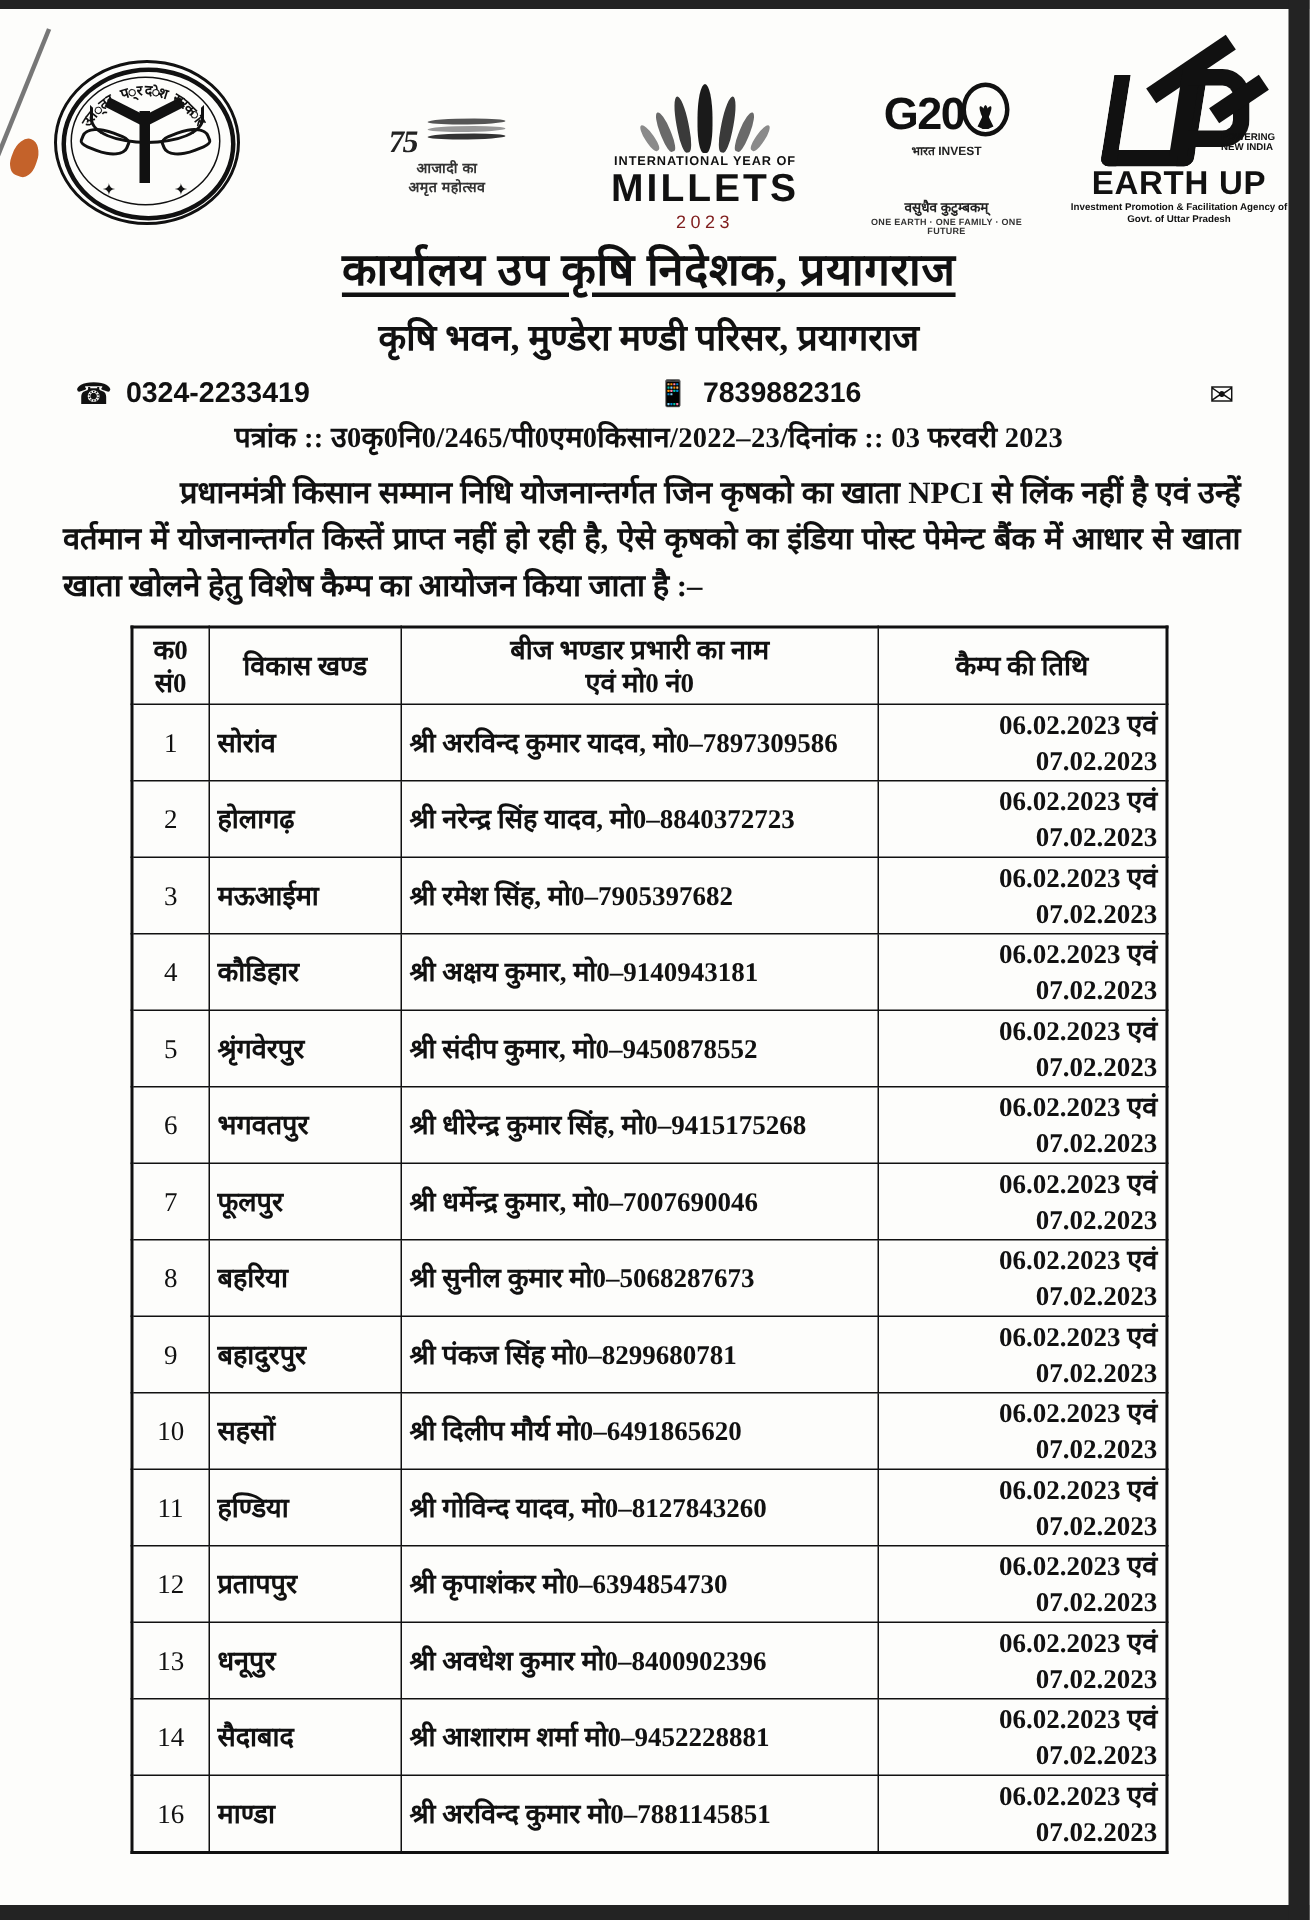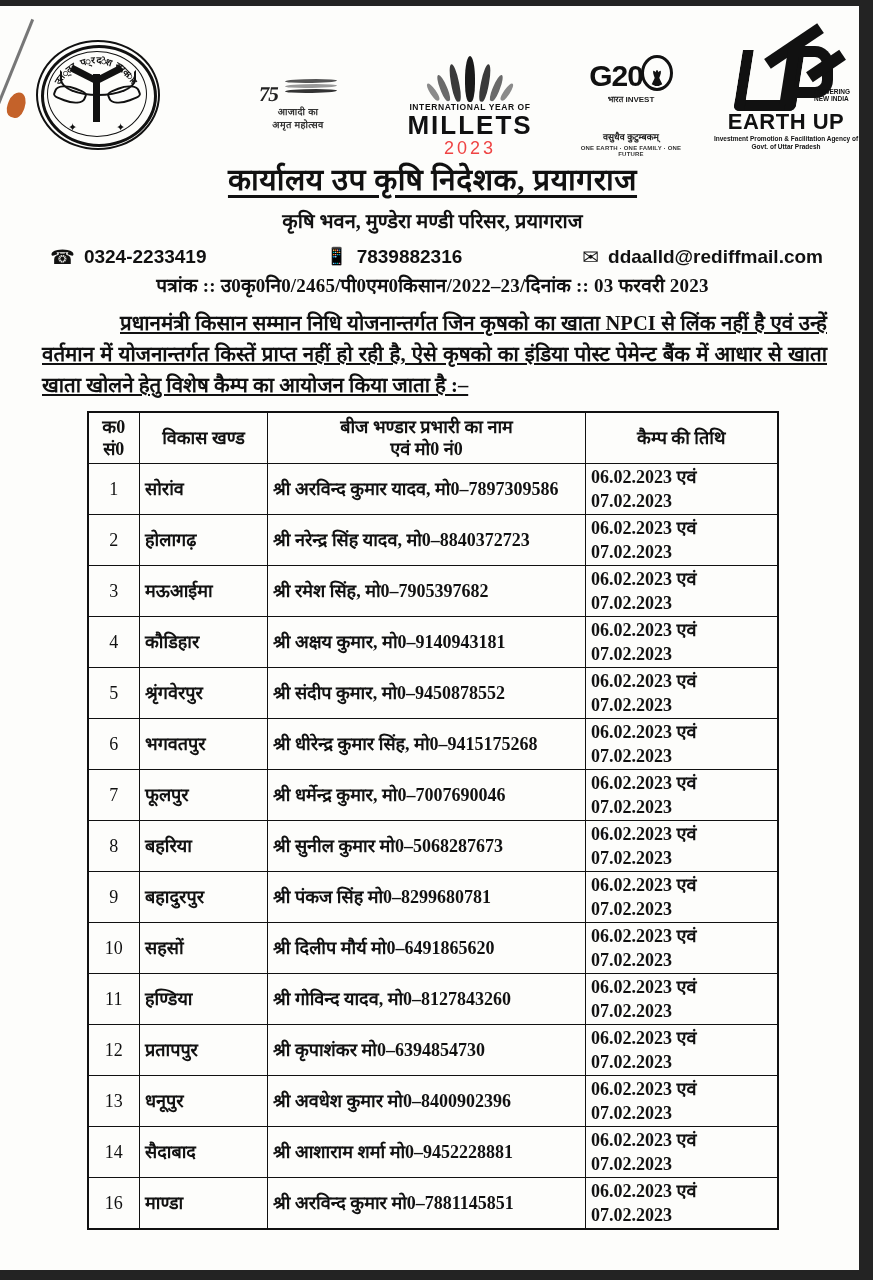--- a/index.html
+++ b/index.html
@@ -119,21 +119,21 @@
   #millets .g3{width:8px;height:38px;margin-left:11px;background:#3a3a3a !important;transform:rotate(11deg);}
   #millets .g4{width:7px;height:28px;margin-left:-30px;background:#6a6a6a !important;transform:rotate(-22deg);}
   #millets .g5{width:7px;height:28px;margin-left:23px;background:#6a6a6a !important;transform:rotate(22deg);}
   #millets .g6{width:6px;height:20px;margin-left:-40px;background:#8a8a8a !important;transform:rotate(-34deg);}
   #millets .g7{width:6px;height:20px;margin-left:34px;background:#8a8a8a !important;transform:rotate(34deg);}
   #millets .iyom{font-size:8.5px;font-weight:bold;letter-spacing:.6px;color:#111;text-align:center;}
   #millets .mword{
     font-size:26px;font-weight:bold;letter-spacing:2px;color:#111;line-height:26px;
     font-family:"Liberation Sans", sans-serif;
   }
-  #millets .myear{font-size:18px;letter-spacing:3px;color:#ef4444;line-height:20px;}
+  #millets .myear{font-size:12px;letter-spacing:3px;color:#7f1d1d;line-height:20px;}
 
   
   #g20{left:556px;top:44px;width:110px;height:110px;text-align:center;}
   #g20 .g20row{font-size:30px;font-weight:bold;color:#111;letter-spacing:-1px;line-height:32px;position:relative;}
   #g20 .lotus{
     display:inline-block;width:26px;height:30px;border:3px solid #111;border-radius:50%;
     position:relative;top:5px;margin-left:-2px;overflow:hidden;
   }
   #g20 .lotus i{
     position:absolute;bottom:2px;left:50%;width:4px;height:16px;background:#111;
@@ -177,21 +177,21 @@
 
   
   .office-title{
     text-align:center;font-family:"Liberation Serif", serif;
     font-size:30px;font-weight:bold;color:#111;margin-top:2px;
     letter-spacing:.5px;
   }
   .office-title u{text-decoration-thickness:2.5px;text-underline-offset:5px;}
   .office-addr{
     text-align:center;font-family:"Liberation Serif", serif;
-    font-size:20px;font-weight:bold;color:#111;margin-top:8px;
+    font-size:24px;font-weight:bold;color:#111;margin-top:8px;
   }
 
   .contact{
     display:flex;justify-content:space-between;align-items:flex-end;
     margin:12px 22px 0 30px;
   }
   .contact .citem{display:flex;align-items:center;gap:9px;}
   .citem .glyph{font-size:20px;line-height:20px;color:#111;}
   .citem .glyph.mob{font-size:17px;}
   .citem .ctxt{font-size:19px;font-weight:bold;color:#111;font-family:"Liberation Sans",sans-serif;}
@@ -203,41 +203,41 @@
 
   .memo-title{
     text-align:center;font-family:"Liberation Serif", serif;
     font-size:23px;font-weight:bold;color:#111;margin-top:12px;
   }
   .memo-title u{text-decoration-thickness:2px;text-underline-offset:4px;}
 
   .para{
     font-family:"Liberation Serif", serif;
     font-size:20.5px;line-height:31px;color:#111;font-weight:bold;
-    text-align:justify;margin:10px 18px 0 22px;text-decoration:underline;
+    text-align:justify;margin:10px 18px 0 22px;
   }
   .para.intro{text-indent:78px;}
 
   
   table.camp{
     border-collapse:collapse;margin:10px auto 0 auto;width:690px;
     table-layout:fixed;border:2px solid #111;
   }
   table.camp th, table.camp td{
     border:1.4px solid #111;color:#111;
     font-family:"Liberation Serif", serif;
   }
   table.camp th{
     font-size:18px;font-weight:bold;text-align:center;padding:3px 2px;line-height:22px;
   }
   table.camp td{padding:1px 5px;font-size:18px;line-height:24px;}
   td.c-sno{text-align:center;font-weight:normal;font-size:17px;}
   td.c-block{font-weight:bold;}
   td.c-name{font-weight:bold;}
-  td.c-date{font-weight:bold;font-family:"Liberation Sans",sans-serif;font-size:15.5px;text-align:left;margin-top:16px;}
+  td.c-date{font-weight:bold;font-family:"Liberation Sans",sans-serif;font-size:15.5px;text-align:right;margin-top:16px;}
   col.w-sno{width:52px;} col.w-block{width:128px;}
   col.w-name{width:318px;} col.w-date{width:192px;}
 </style>
 </head>
 <body>
 
 <div class="page">
 <div class="inner">
 
   <div class="logos">
@@ -334,21 +334,20 @@
     <div class="citem">
       <span class="glyph">☎</span>
       <span class="ctxt">0324-2233419</span>
     </div>
     <div class="citem">
       <span class="glyph mob">📱</span>
       <span class="ctxt">7839882316</span>
     </div>
     <div class="citem">
       <span class="glyph">✉</span>
-      <span class="ctxt">ddaalld@rediffmail.com</span>
     </div>
   </div>
 
   <div class="letterno">पत्रांक :: उ0कृ0नि0/2465/पी0एम0किसान/2022–23/दिनांक :: 03 फरवरी 2023</div>
 
 
   <div class="para intro">प्रधानमंत्री किसान सम्मान निधि योजनान्तर्गत जिन कृषको का  खाता NPCI से लिंक नहीं है एवं उन्हें वर्तमान में योजनान्तर्गत किस्तें प्राप्त नहीं हो रही है, ऐसे कृषको का इंडिया पोस्ट पेमेन्ट बैंक में आधार से खाता खाता खोलने हेतु विशेष कैम्प का आयोजन किया जाता है :–</div>
 
   <table class="camp">
     <colgroup>

